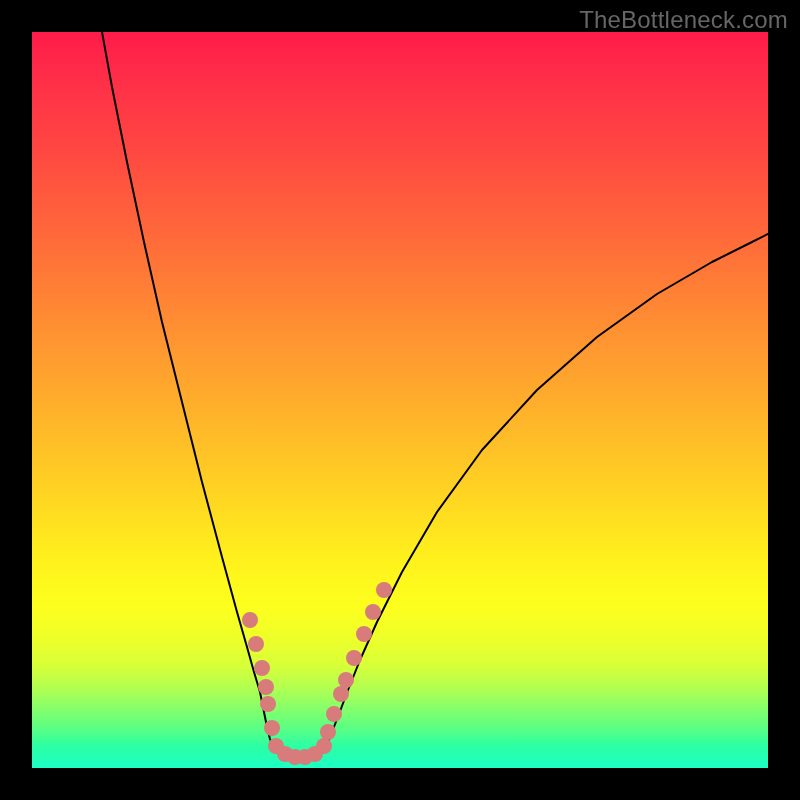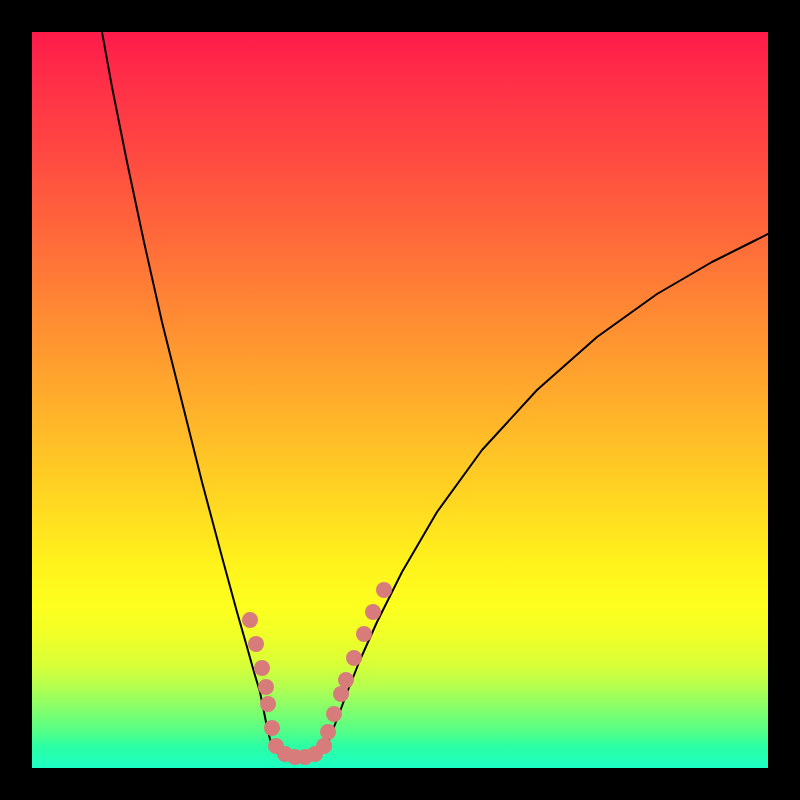--- a/index.html
+++ b/index.html
@@ -89,13 +89,14 @@
           <circle cx="302" cy="682" r="8" fill="#d87b7b" stroke="#c46a6a" stroke-width="0"></circle>
           <circle cx="309" cy="662" r="8" fill="#d87b7b" stroke="#c46a6a" stroke-width="0"></circle>
           <circle cx="314" cy="648" r="8" fill="#d87b7b" stroke="#c46a6a" stroke-width="0"></circle>
           <circle cx="322" cy="626" r="8" fill="#d87b7b" stroke="#c46a6a" stroke-width="0"></circle>
           <circle cx="332" cy="602" r="8" fill="#d87b7b" stroke="#c46a6a" stroke-width="0"></circle>
           <circle cx="341" cy="580" r="8" fill="#d87b7b" stroke="#c46a6a" stroke-width="0"></circle>
           <circle cx="352" cy="558" r="8" fill="#d87b7b" stroke="#c46a6a" stroke-width="0"></circle>
         </g>
     </svg>
   </div>
+  <div class="watermark">TheBottleneck.com</div>
 </div>
 
 </body></html>

